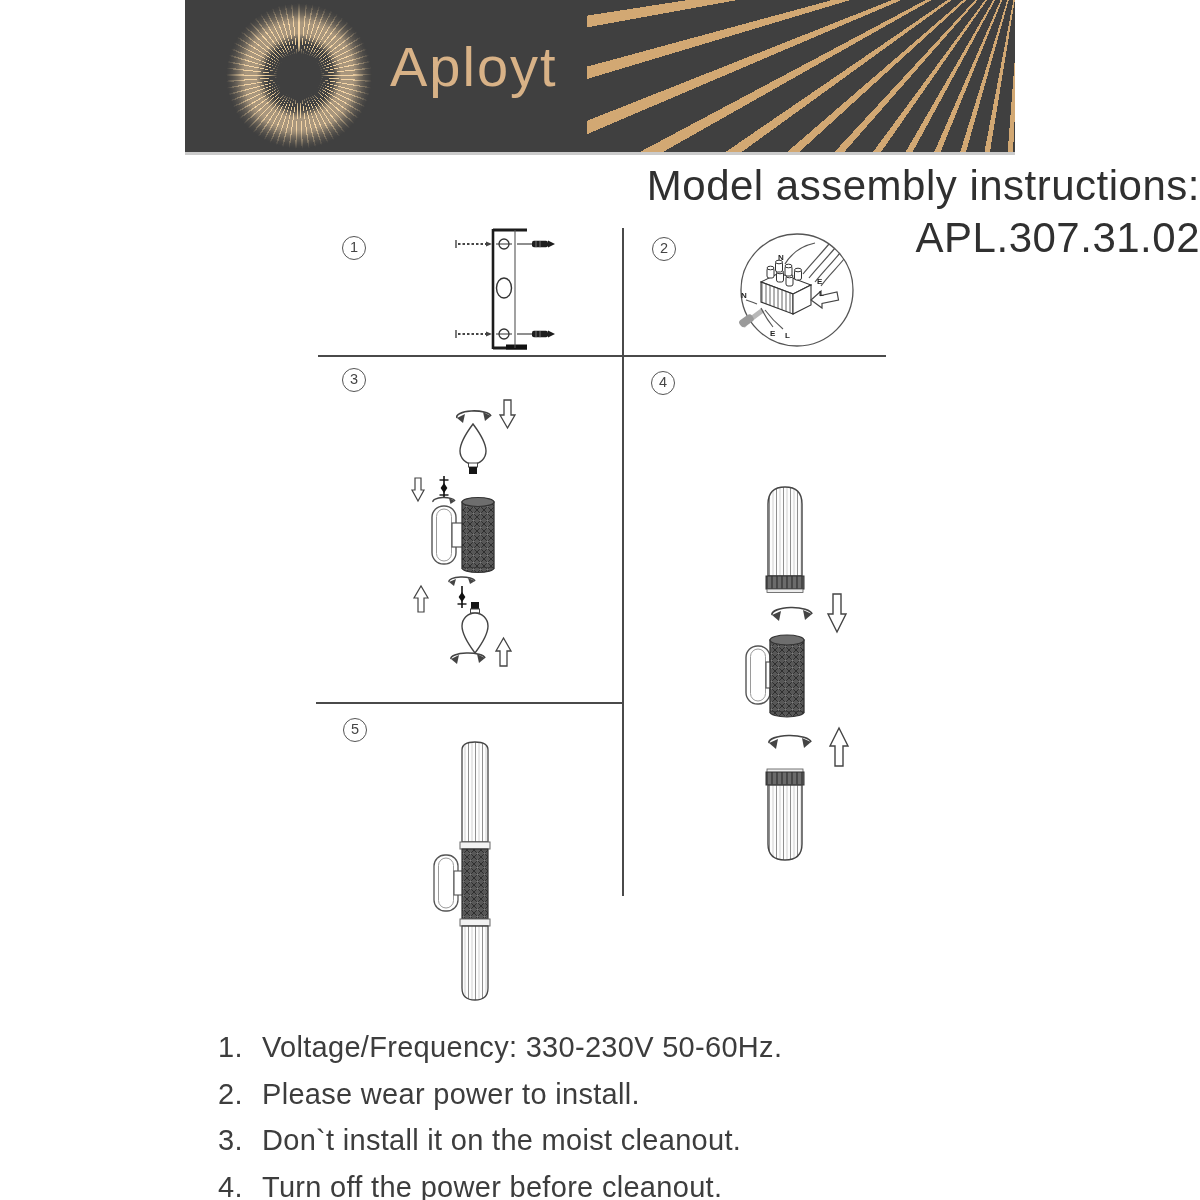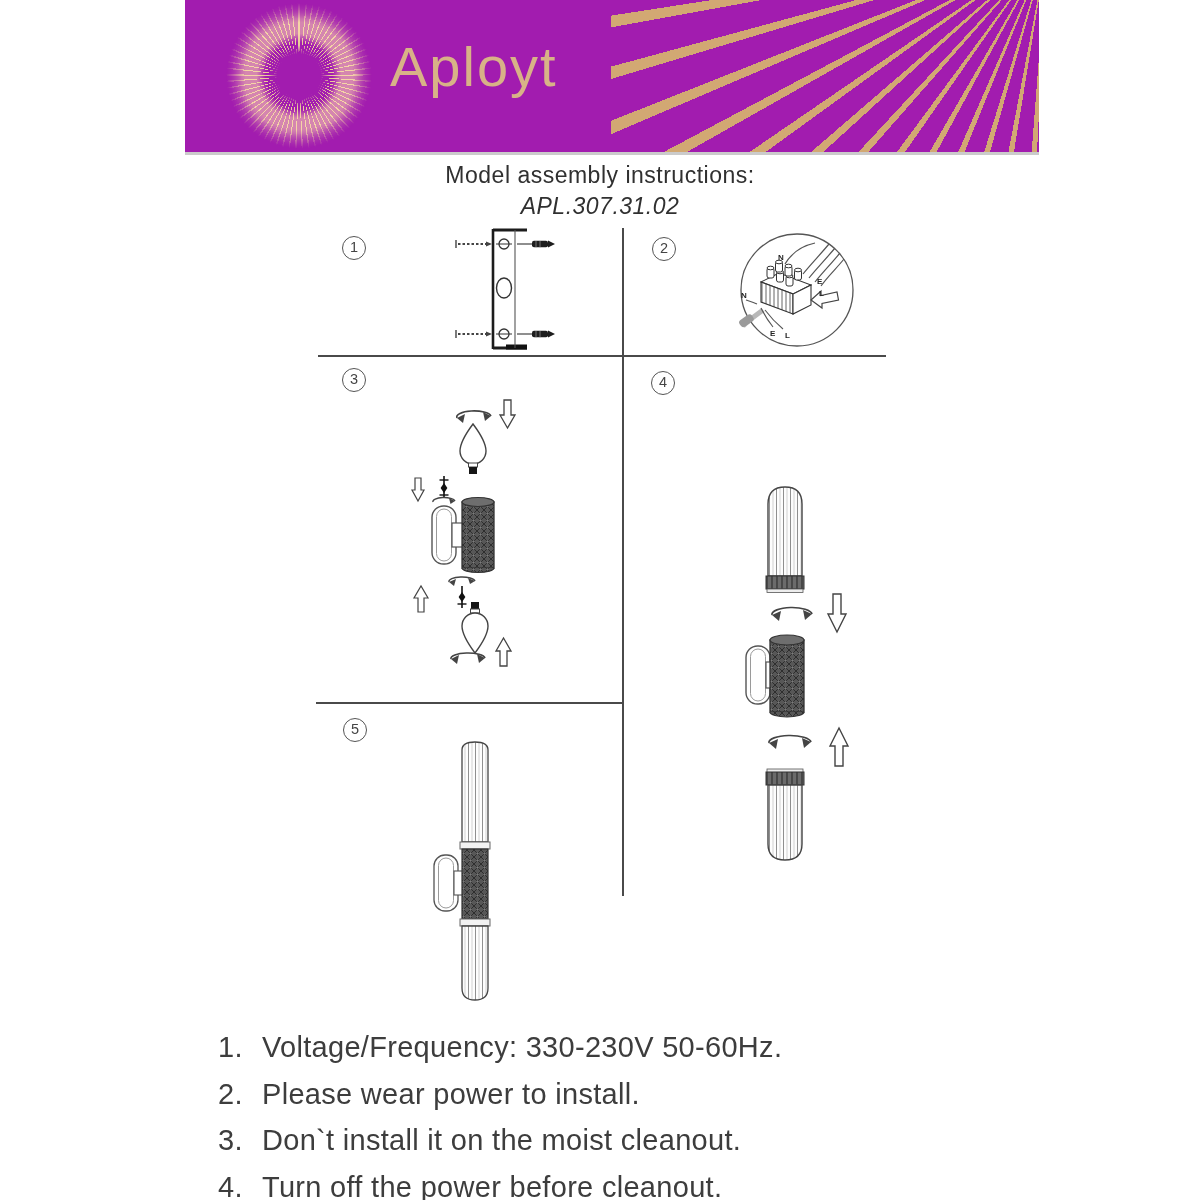--- a/index.html
+++ b/index.html
@@ -3,48 +3,47 @@
 <meta charset="utf-8">
 <style>
   html,body{margin:0;padding:0;}
   body{
     width:1200px;height:1200px;position:relative;overflow:hidden;
     background:#ffffff;font-family:"Liberation Sans", sans-serif;
   }
   
   .banner{
     position:absolute;left:185px;top:0;width:830px;height:152px;
-    background:#a21caf;overflow:hidden;
+    background:#404040;overflow:hidden;
     box-shadow:0 3px 0 rgba(140,140,140,.45);
-    padding-left:24px;
   }
   .sunburst{
     position:absolute;left:33px;top:-5px;width:162px;height:162px;border-radius:50%;
     background:
       radial-gradient(circle, rgba(255,228,185,0) 0 29%, rgba(255,222,176,.55) 37% 50%, rgba(0,0,0,0) 68%),
       repeating-conic-gradient(#e9cb99 0deg 1.15deg, rgba(0,0,0,0) 1.15deg 5.2deg);
     -webkit-mask:radial-gradient(circle closest-side, transparent 0 27%, #000 38% 66%, transparent 90%);
             mask:radial-gradient(circle closest-side, transparent 0 27%, #000 38% 66%, transparent 90%);
   }
   .logo-text{
     position:absolute;left:205px;top:34px;
     font-size:56px;color:#d8b287;letter-spacing:2px;font-weight:400;
   }
   .rays{
     position:absolute;right:-4px;top:-6px;width:432px;height:164px;
     background:repeating-conic-gradient(from 178deg at 101% -28%,
       rgba(0,0,0,0) 0deg 4.9deg, #d2a873 4.9deg 6.4deg);
   }
   
   .doc-title,.doc-model{
-    position:absolute;left:0;width:100%;text-align:center;
-    color:#303030;font-size:23px;font-weight:500;letter-spacing:.5px;
+    position:absolute;left:0;width:100%;text-align:right;
+    color:#303030;font-size:42px;font-weight:500;letter-spacing:.5px;
   }
   .doc-title{top:162px;}
-  .doc-model{top:193px;font-style:italic;}
+  .doc-model{top:214px;}
   
   .divider{position:absolute;background:#4a4a4a;}
   #vline{left:622px;top:228px;width:2px;height:668px;}
   #hline1{left:318px;top:355px;width:568px;height:2px;}
   #hline2{left:316px;top:702px;width:308px;height:2px;}
   
   .stepnum{
     position:absolute;width:24px;height:24px;box-sizing:border-box;
     border:1.6px solid #555;border-radius:50%;
     font-size:14.5px;line-height:21px;text-align:center;color:#444;

